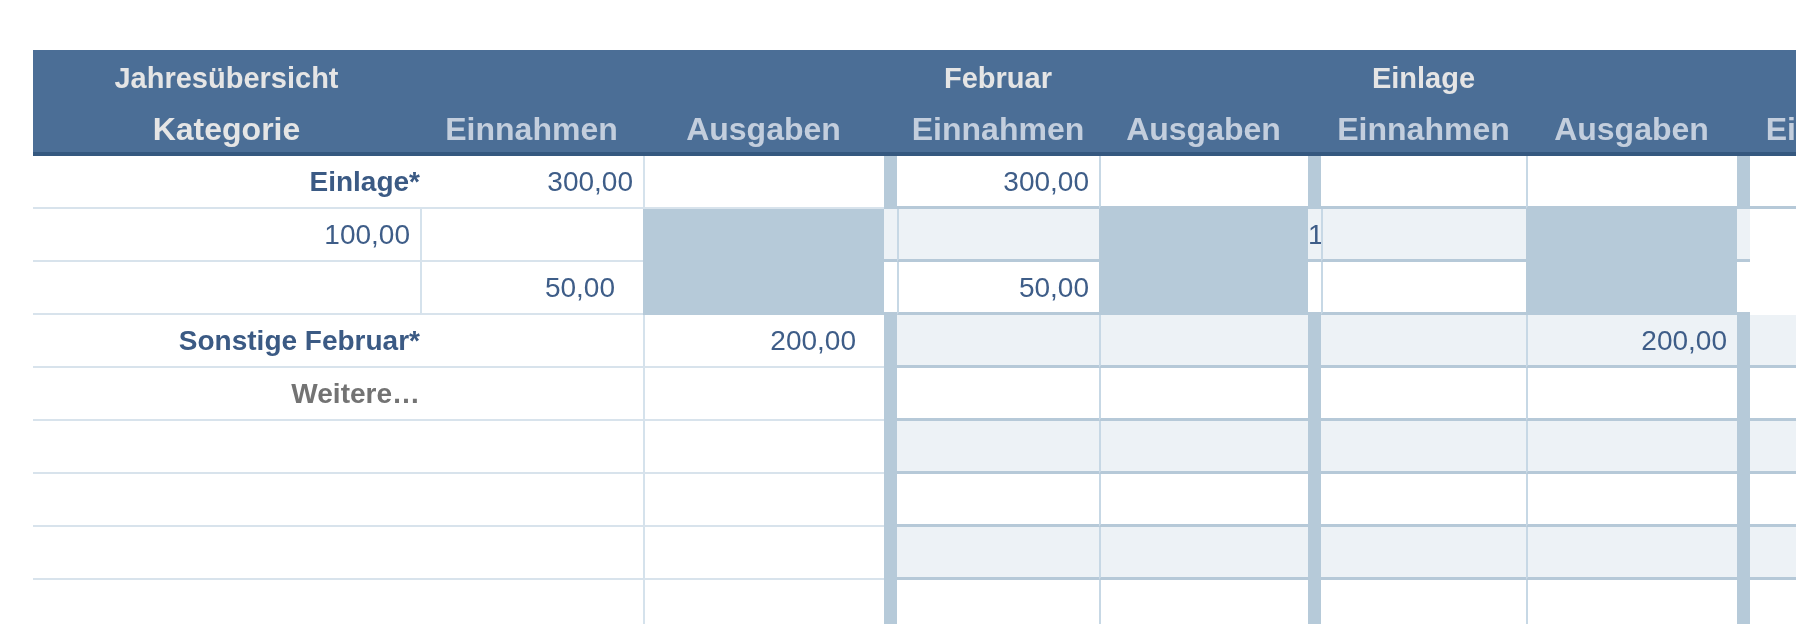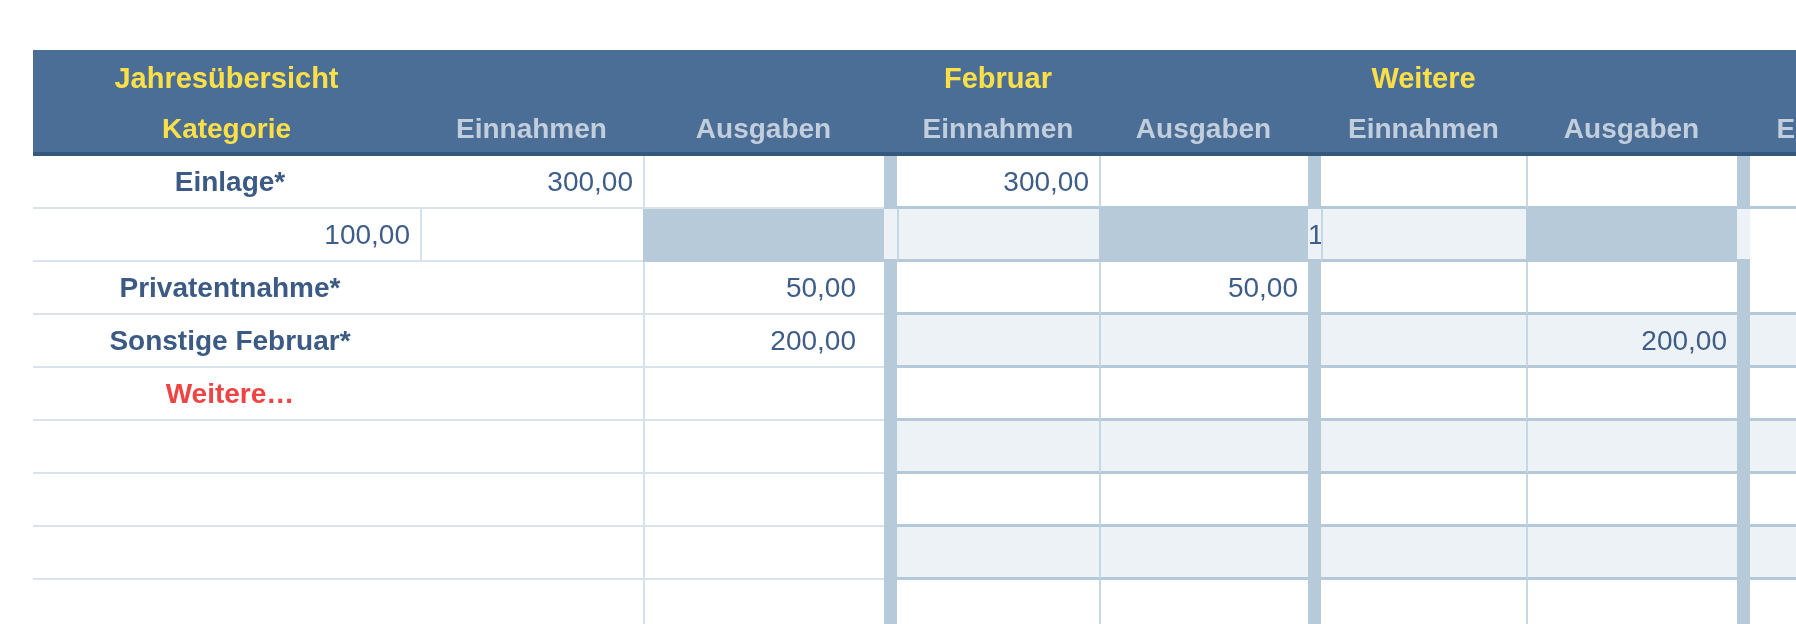--- a/index.html
+++ b/index.html
@@ -16,36 +16,36 @@
   .grid-row{
     display:grid;
     grid-template-columns:387px 223px 241px 13px 202px 209px 13px 205px 211px 13px 204px;
   }
   
   .thead{background:#4b6e96;}
   .h-row1{height:56px;}
   .h-row2{height:46px;}
   .hc{
     display:flex;align-items:center;justify-content:center;
-    color:#fde047;font-weight:700;font-size:29px;white-space:nowrap;overflow:hidden;
-  }
-  .h-row2 .hc{font-size:28px;}
+    color:#e5e5e5;font-weight:700;font-size:29px;white-space:nowrap;overflow:hidden;
+  }
+  .h-row2 .hc{font-size:32px;}
   .hc.sub{color:#c3cedd;}
   .h-divider{height:4px;background:#35587f;}
   
   .row{height:53px;}
   .c{
     line-height:51px;font-size:28px;white-space:nowrap;overflow:hidden;
     background:#ffffff;box-sizing:border-box;
   }
   .cat{
-    color:#3b5a84;font-weight:700;text-align:center;padding-left:7px;
+    color:#3b5a84;font-weight:700;text-align:right;padding-left:7px;
     border-bottom:2px solid #d8e3ec;
   }
-  .cat.placeholder{color:#ef4444;}
+  .cat.placeholder{color:#737373;}
   .v{color:#3e5d88;font-weight:400;text-align:right;}
   .yv{border-bottom:2px solid #d8e3ec;}
   .yv.vl{border-left:2px solid #d5e2ec;}
   .ye{padding-right:10px;}
   .ya{padding-right:28px;}
   .band{background:#b6cad9;border:none;}
   .m{
     border-bottom:3px solid #b6c9d8;padding-right:10px;
   }
   .m.vl{border-left:2px solid #c7d8e5;}
@@ -58,21 +58,21 @@
 
   <div class="thead">
     <div class="grid-row h-row1">
       <div class="hc">Jahresübersicht</div>
       <div class="hc"></div>
       <div class="hc"></div>
       <div class="hc"></div>
       <div class="hc">Februar</div>
       <div class="hc"></div>
       <div class="hc"></div>
-      <div class="hc">Weitere</div>
+      <div class="hc">Einlage</div>
       <div class="hc"></div>
       <div class="hc"></div>
       <div class="hc"></div>
     </div>
     <div class="grid-row h-row2">
       <div class="hc">Kategorie</div>
       <div class="hc sub">Einnahmen</div>
       <div class="hc sub">Ausgaben</div>
       <div class="hc"></div>
       <div class="hc sub">Einnahmen</div>
@@ -107,21 +107,20 @@
     <div class="c v m"></div>
     <div class="c v m vl"></div>
     <div class="c band"></div>
     <div class="c v m">100,00</div>
     <div class="c v m vl"></div>
     <div class="c band"></div>
     <div class="c v m"></div>
   </div>
 
   <div class="grid-row row">
-    <div class="c cat">Privatentnahme*</div>
     <div class="c v yv ye"></div>
     <div class="c v yv ya vl">50,00</div>
     <div class="c band"></div>
     <div class="c v m"></div>
     <div class="c v m vl">50,00</div>
     <div class="c band"></div>
     <div class="c v m"></div>
     <div class="c v m vl"></div>
     <div class="c band"></div>
     <div class="c v m"></div>

